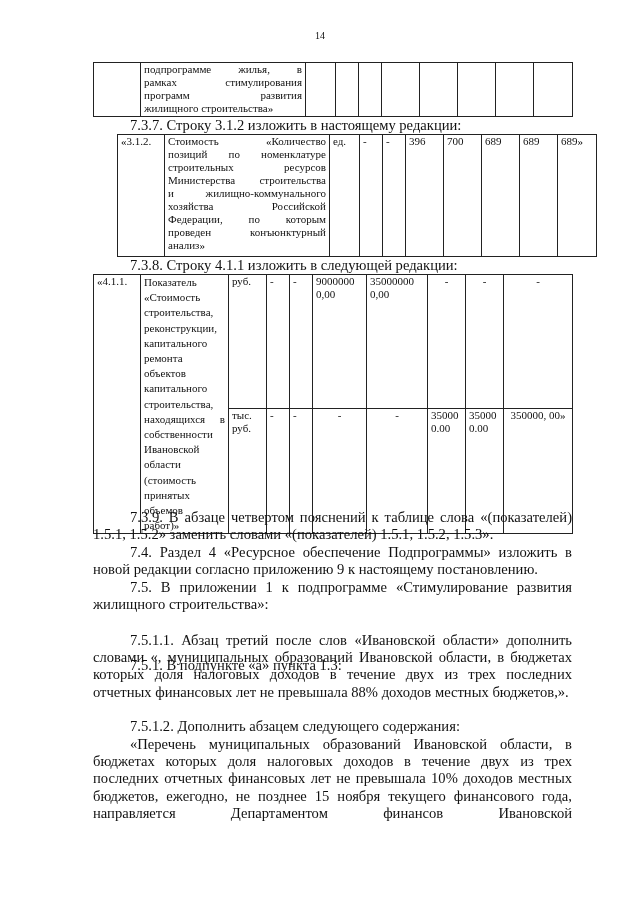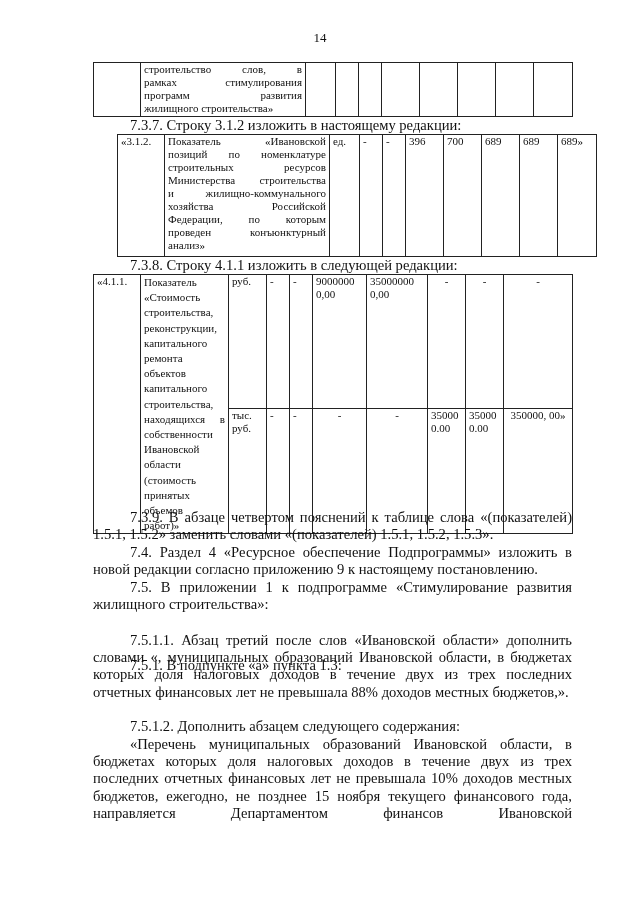--- a/index.html
+++ b/index.html
@@ -1,18 +1,18 @@
 <!DOCTYPE html>
 <html><head>
 <meta charset="utf-8">
 <style>
   html, body { margin: 0; padding: 0; background: #ffffff; }
   body { width: 640px; height: 905px; position: relative; overflow: hidden;
          font-family: "Liberation Serif", serif; color: #111; }
-  .page-num { position: absolute; top: 30px; left: 0; width: 640px; text-align: center; font-size: 13px; }
+  .page-num { position: absolute; top: 30px; left: 0; width: 640px; text-align: center; font-size: 10px; }
   table.t { position: absolute; border-collapse: collapse; table-layout: fixed; font-size: 11px; line-height: 13px; }
   table.t td { border: 1px solid #222; vertical-align: top; padding: 0 3px; overflow: hidden; }
   td.c { text-align: center; }
   .para { position: absolute; left: 93px; width: 479px; font-size: 14.6px; line-height: 17.2px; text-align: justify; }
   .para.ind { text-indent: 37px; }
   .heading { position: absolute; left: 130px; font-size: 14.6px; line-height: 17px; white-space: nowrap; }
   .desc-line { display: block; text-align: justify; text-align-last: justify; }
   .desc-line.end { text-align-last: left; }
 </style>
 </head>
@@ -30,21 +30,21 @@
       <col style="width:38px">
       <col style="width:38px">
       <col style="width:38px">
       <col style="width:38px">
       <col style="width:39px">
   </colgroup>
   <tbody>
       <tr style="height:54px;">
     <td></td>
     <td>
-      <span class="desc-line">строительство слов, в</span>
+      <span class="desc-line">подпрограмме жилья, в</span>
       <span class="desc-line">рамках стимулирования</span>
       <span class="desc-line">программ развития</span>
       <span class="desc-line end">жилищного строительства»</span>
     </td>
     <td></td>
     <td></td>
     <td></td>
     <td></td>
     <td></td>
     <td></td>
@@ -66,21 +66,21 @@
       <col style="width:38px">
       <col style="width:38px">
       <col style="width:38px">
       <col style="width:38px">
       <col style="width:39px">
   </colgroup>
   <tbody>
       <tr style="height:122px;">
     <td>«3.1.2.</td>
     <td>
-      <span class="desc-line">Показатель «Ивановской</span>
+      <span class="desc-line">Стоимость «Количество</span>
       <span class="desc-line">позиций по номенклатуре</span>
       <span class="desc-line">строительных ресурсов</span>
       <span class="desc-line">Министерства строительства</span>
       <span class="desc-line">и жилищно-коммунального</span>
       <span class="desc-line">хозяйства Российской</span>
       <span class="desc-line">Федерации, по которым</span>
       <span class="desc-line">проведен конъюнктурный</span>
       <span class="desc-line end">анализ»</span>
     </td>
     <td>ед.</td>

